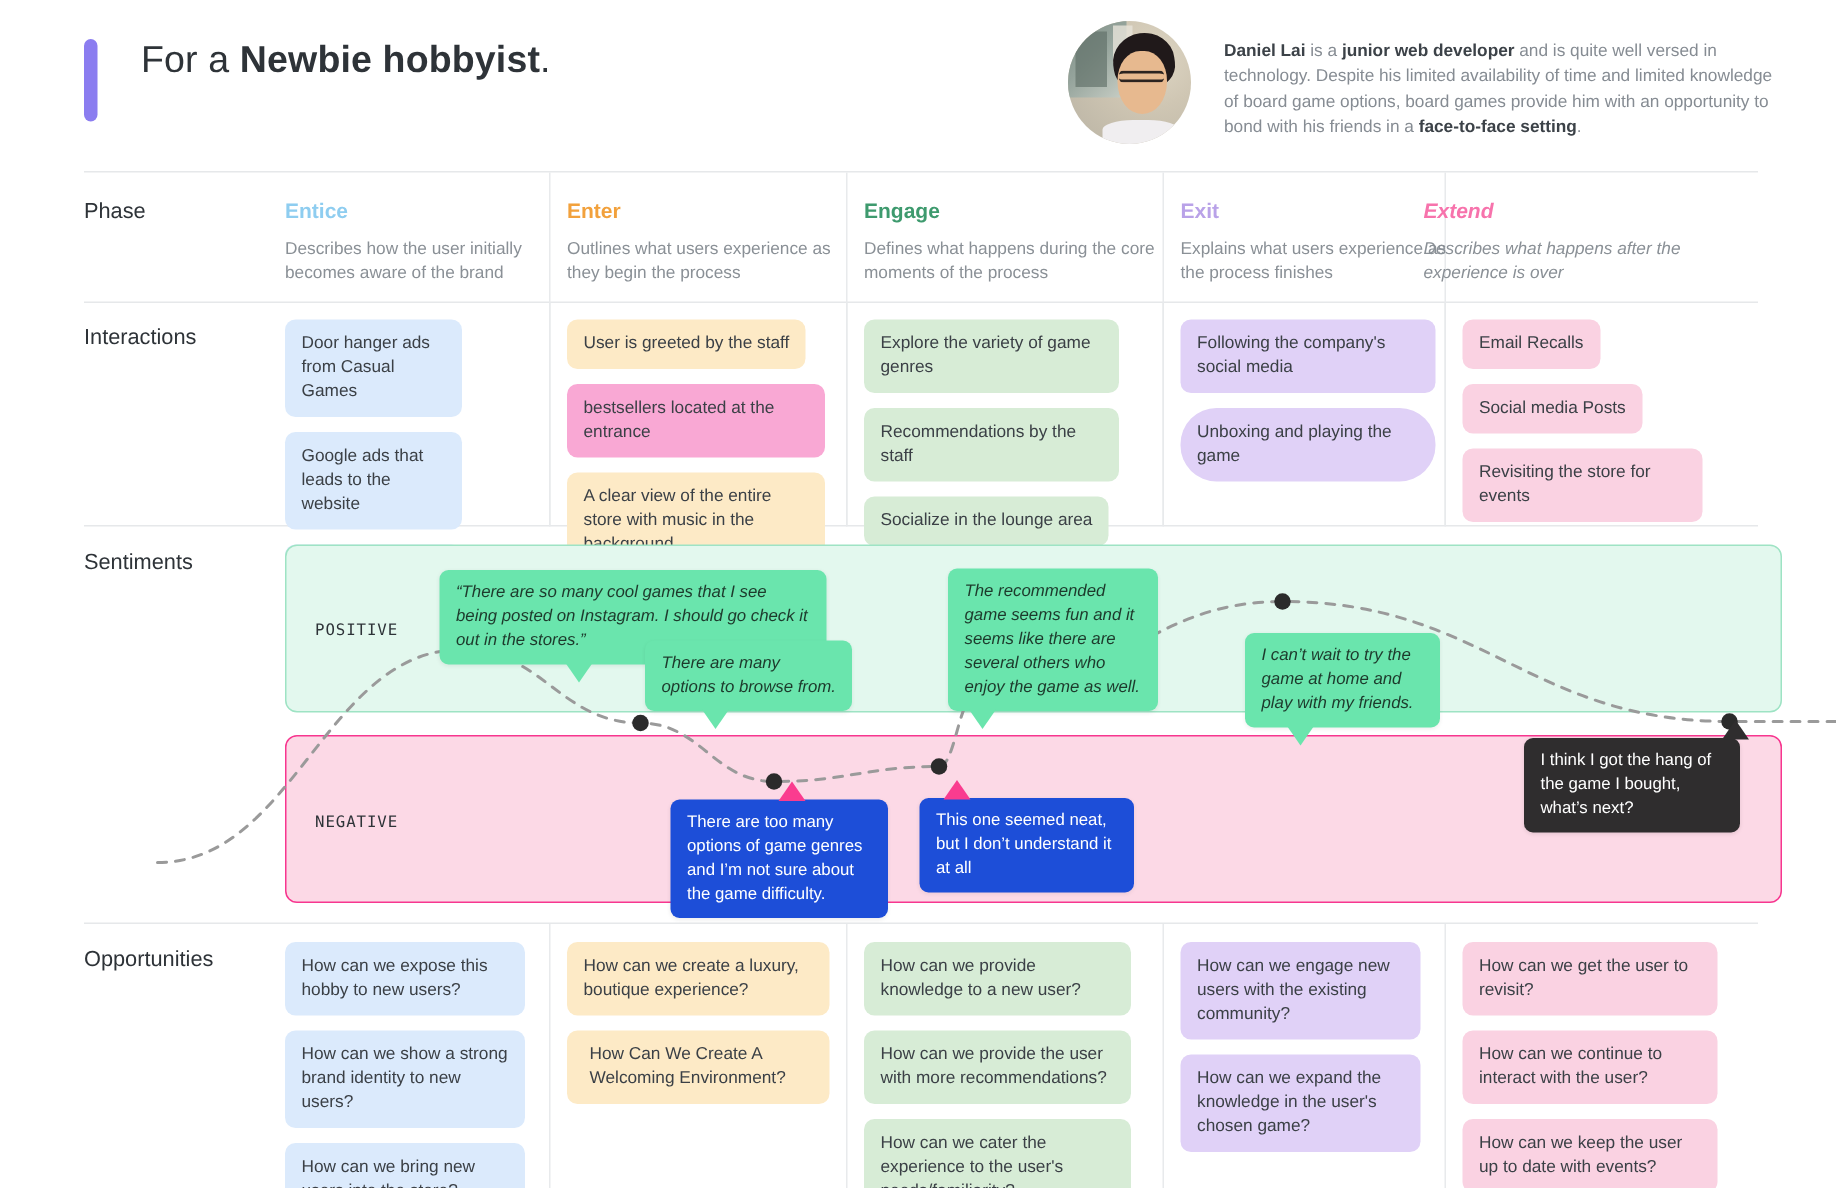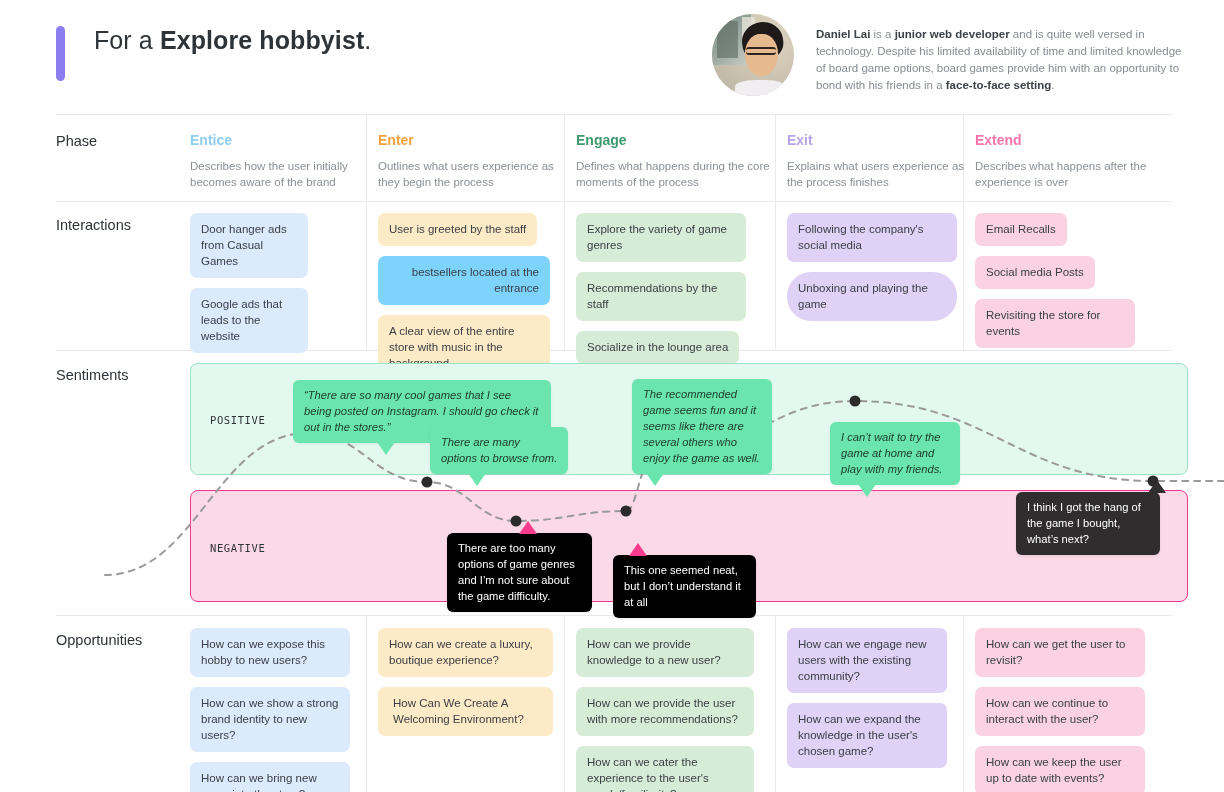--- a/index.html
+++ b/index.html
@@ -113,34 +113,34 @@
   .bubble {
     position: absolute; border-radius: 6px; padding: 7px 10px 8px 11px;
     font-size: 11.2px; line-height: 16px;
   }
   .bubble .tail {
     position: absolute; width: 0; height: 0;
     border-left: 9px solid transparent; border-right: 9px solid transparent;
   }
   .bubble.green { background: #6ae5ad; color: #1d3a2c; box-shadow: 0 1px 3px rgba(0,0,0,.07); font-style: italic; }
   .bubble.green .tail { border-top: 13px solid #6ae5ad; }
-  .bubble.pink  { background: #000000; color: #ffffff; box-shadow: 0 1px 3px rgba(0,0,0,.07); }
+  .bubble.pink  { background: #1d4ed8; color: #ffffff; box-shadow: 0 1px 3px rgba(0,0,0,.07); }
   .bubble.pink .tail { border-bottom: 13px solid #fa3c8f; }
   .bubble.dark  { background: #2f2d2e; color: #ffffff; box-shadow: 0 1px 3px rgba(0,0,0,.1); }
   .bubble.dark .tail { border-bottom: 13px solid #2f2d2e; }
 </style>
 </head>
 <body>
 
 <div id="page">
 
   <div id="header">
     <div id="title-bar"></div>
     <div id="title-block">
-      <div class="title-line2"><span>For a </span><b>Explore hobbyist</b><span>.</span></div>
+      <div class="title-line2"><span>For a </span><b>Newbie hobbyist</b><span>.</span></div>
     </div>
 
     <div id="persona">
       <div id="avatar">
         <div class="bg-left"></div>
         <div class="bg-panel"></div>
         <div class="bg-panel2"></div>
         <div class="hair"></div>
         <div class="face"></div>
         <div class="glasses"></div>
@@ -184,28 +184,28 @@
         <div class="phase-desc">Outlines what users experience as they begin the process</div>
       </div>
       <div class="phase-col" style="left: 576px; width: 200px;">
         <div class="phase-name" style="color: rgb(62, 154, 110);">Engage</div>
         <div class="phase-desc">Defines what happens during the core moments of the process</div>
       </div>
       <div class="phase-col" style="left: 787px; width: 180px;">
         <div class="phase-name" style="color: rgb(185, 162, 232);">Exit</div>
         <div class="phase-desc">Explains what users experience as the process finishes</div>
       </div>
-      <div class="phase-col" style="left: 975px; width: 190px;">
+      <div class="phase-col" style="left: 949px; width: 190px; font-style: italic;">
         <div class="phase-name" style="color: rgb(247, 115, 172);">Extend</div>
         <div class="phase-desc">Describes what happens after the experience is over</div>
       </div>
     </div>
   <div id="interactions-row">
       <div class="cardcol" style="left: 190px; top: 213px; width: 118px;"><div class="card" style="background: rgb(219, 234, 252);">Door hanger ads from Casual Games</div><div class="card" style="background: rgb(219, 234, 252);">Google ads that leads to the website</div><div class="card" style="background: rgb(219, 234, 252);">Social media reels of trading card unboxing</div></div>
-      <div class="cardcol" style="left: 378px; top: 213px; width: 172px;"><div class="card" style="background: rgb(253, 234, 198);">User is greeted by the staff</div><div class="card" style="background: #7dd3fc; text-align: right;">bestsellers located at the entrance</div><div class="card" style="background: rgb(253, 234, 198);">A clear view of the entire store with music in the background</div></div>
+      <div class="cardcol" style="left: 378px; top: 213px; width: 172px;"><div class="card" style="background: rgb(253, 234, 198);">User is greeted by the staff</div><div class="card" style="background: #f9a8d4;">bestsellers located at the entrance</div><div class="card" style="background: rgb(253, 234, 198);">A clear view of the entire store with music in the background</div></div>
       <div class="cardcol" style="left: 576px; top: 213px; width: 170px;"><div class="card" style="background: rgb(215, 236, 214);">Explore the variety of game genres</div><div class="card" style="background: rgb(215, 236, 214);">Recommendations by the staff</div><div class="card" style="background: rgb(215, 236, 214);">Socialize in the lounge area</div></div>
       <div class="cardcol" style="left: 787px; top: 213px; width: 170px;"><div class="card" style="background: rgb(224, 209, 247);">Following the company's social media</div><div class="card" style="background: rgb(224, 209, 247); border-radius: 24px;">Unboxing and playing the game</div></div>
       <div class="cardcol" style="left: 975px; top: 213px; width: 160px;"><div class="card" style="background: rgb(250, 210, 226);">Email Recalls</div><div class="card" style="background: rgb(250, 210, 226);">Social media Posts</div><div class="card" style="background: rgb(250, 210, 226);">Revisiting the store for events</div></div>
     </div>
   <div id="opportunities-row">
       <div class="cardcol" style="left: 190px; top: 628px; width: 160px;"><div class="card" style="background: rgb(219, 234, 252);">How can we expose this hobby to new users?</div><div class="card" style="background: rgb(219, 234, 252);">How can we show a strong brand identity to new users?</div><div class="card" style="background: rgb(219, 234, 252);">How can we bring new users into the store?</div></div>
       <div class="cardcol" style="left: 378px; top: 628px; width: 175px;"><div class="card" style="background: rgb(253, 234, 198);">How can we create a luxury, boutique experience?</div><div class="card" style="background: rgb(253, 234, 198); padding-left: 15px;">How Can We Create A Welcoming Environment?</div></div>
       <div class="cardcol" style="left: 576px; top: 628px; width: 178px;"><div class="card" style="background: rgb(215, 236, 214);">How can we provide knowledge to a new user?</div><div class="card" style="background: rgb(215, 236, 214);">How can we provide the user with more recommendations?</div><div class="card" style="background: rgb(215, 236, 214);">How can we cater the experience to the user's needs/familiarity?</div></div>
       <div class="cardcol" style="left: 787px; top: 628px; width: 160px;"><div class="card" style="background: rgb(224, 209, 247);">How can we engage new users with the existing community?</div><div class="card" style="background: rgb(224, 209, 247);">How can we expand the knowledge in the user's chosen game?</div></div>
       <div class="cardcol" style="left: 975px; top: 628px; width: 170px;"><div class="card" style="background: rgb(250, 210, 226);">How can we get the user to revisit?</div><div class="card" style="background: rgb(250, 210, 226);">How can we continue to interact with the user?</div><div class="card" style="background: rgb(250, 210, 226);">How can we keep the user up to date with events?</div></div>
@@ -224,19 +224,19 @@
       <circle cx="626" cy="171" r="5.5" fill="#2b2b2b"></circle>
       <circle cx="650" cy="124" r="5.5" fill="#2b2b2b"></circle>
       <circle cx="855" cy="61" r="5.5" fill="#2b2b2b"></circle>
       <circle cx="1153" cy="141" r="5.5" fill="#2b2b2b"></circle>
     </svg>
 
   <div id="bubbles">
       <div class="bubble green" style="left: 293px; top: 380px; width: 258px;">“There are so many cool games that I see being posted on Instagram. I should go check it out in the stores.”<span class="tail" style="left: 84px; bottom: -12px;"></span></div>
       <div class="bubble green" style="left: 430px; top: 427px; width: 138px;">There are many options to browse from.<span class="tail" style="left: 38px; bottom: -12px;"></span></div>
       <div class="bubble pink" style="left: 447px; top: 533px; width: 145px;">There are too many options of game genres and I’m not sure about the game difficulty.<span class="tail" style="left: 72px; top: -12px;"></span></div>
-      <div class="bubble pink" style="left: 613px; top: 555px; width: 143px;">This one seemed neat, but I don’t understand it at all<span class="tail" style="left: 16px; top: -12px;"></span></div>
+      <div class="bubble pink" style="left: 613px; top: 532px; width: 143px;">This one seemed neat, but I don’t understand it at all<span class="tail" style="left: 16px; top: -12px;"></span></div>
       <div class="bubble green" style="left: 632px; top: 379px; width: 140px;">The recommended game seems fun and it seems like there are several others who enjoy the game as well.<span class="tail" style="left: 14px; bottom: -12px;"></span></div>
       <div class="bubble green" style="left: 830px; top: 422px; width: 130px;">I can’t wait to try the game at home and play with my friends.<span class="tail" style="left: 28px; bottom: -12px;"></span></div>
       <div class="bubble dark" style="left: 1016px; top: 492px; width: 144px;">I think I got the hang of the game I bought, what’s next?<span class="tail" style="left: 132px; top: -12px;"></span></div>
     </div>
 
 </div>
 
 </body></html>

